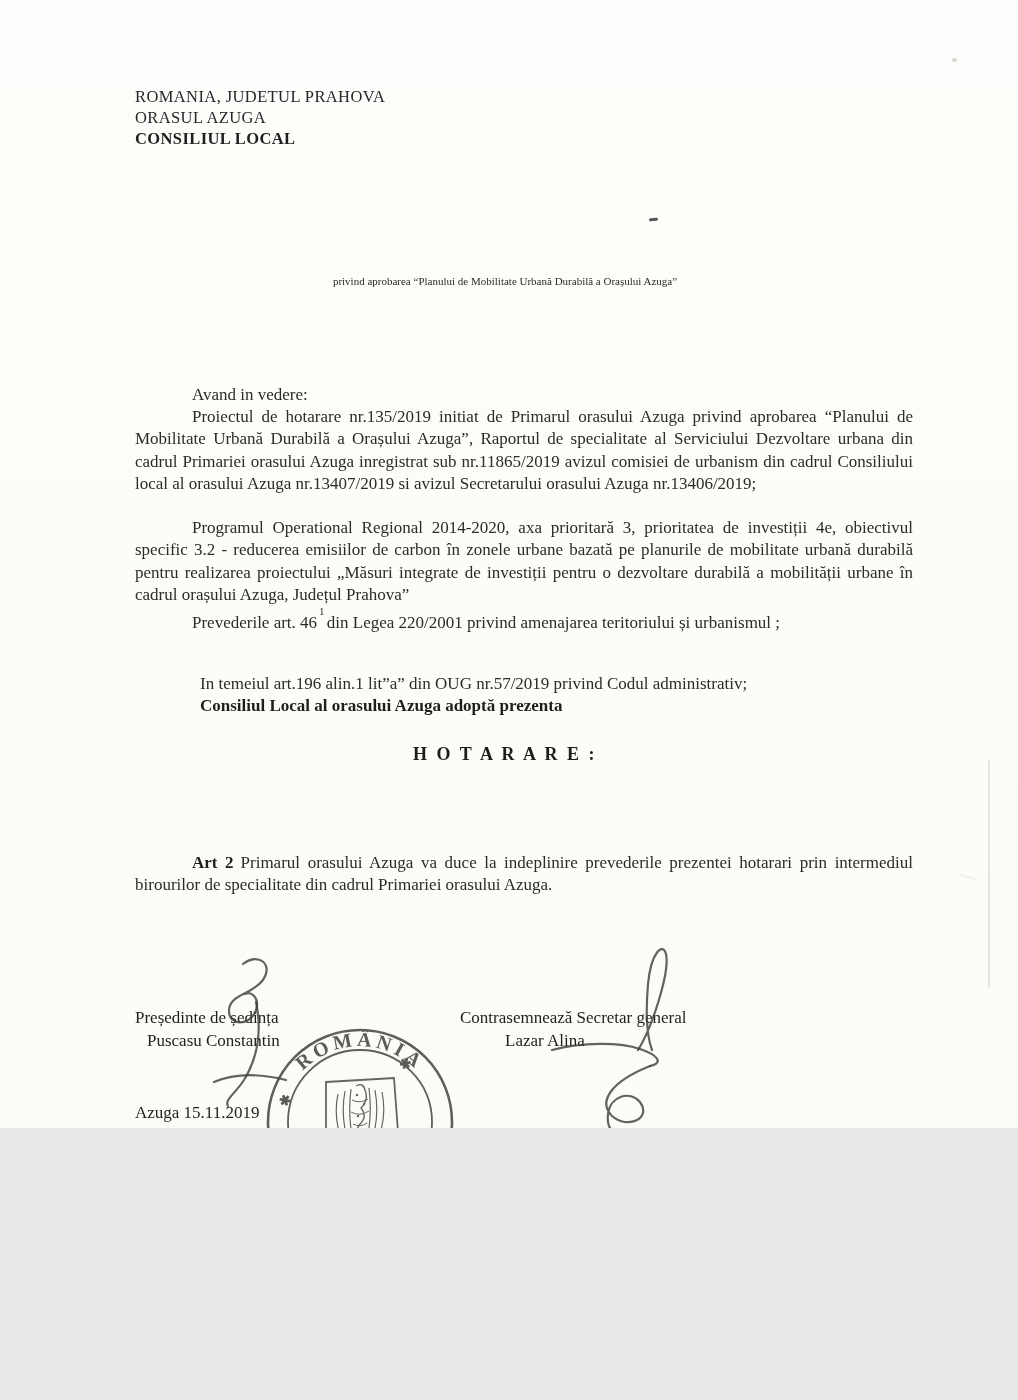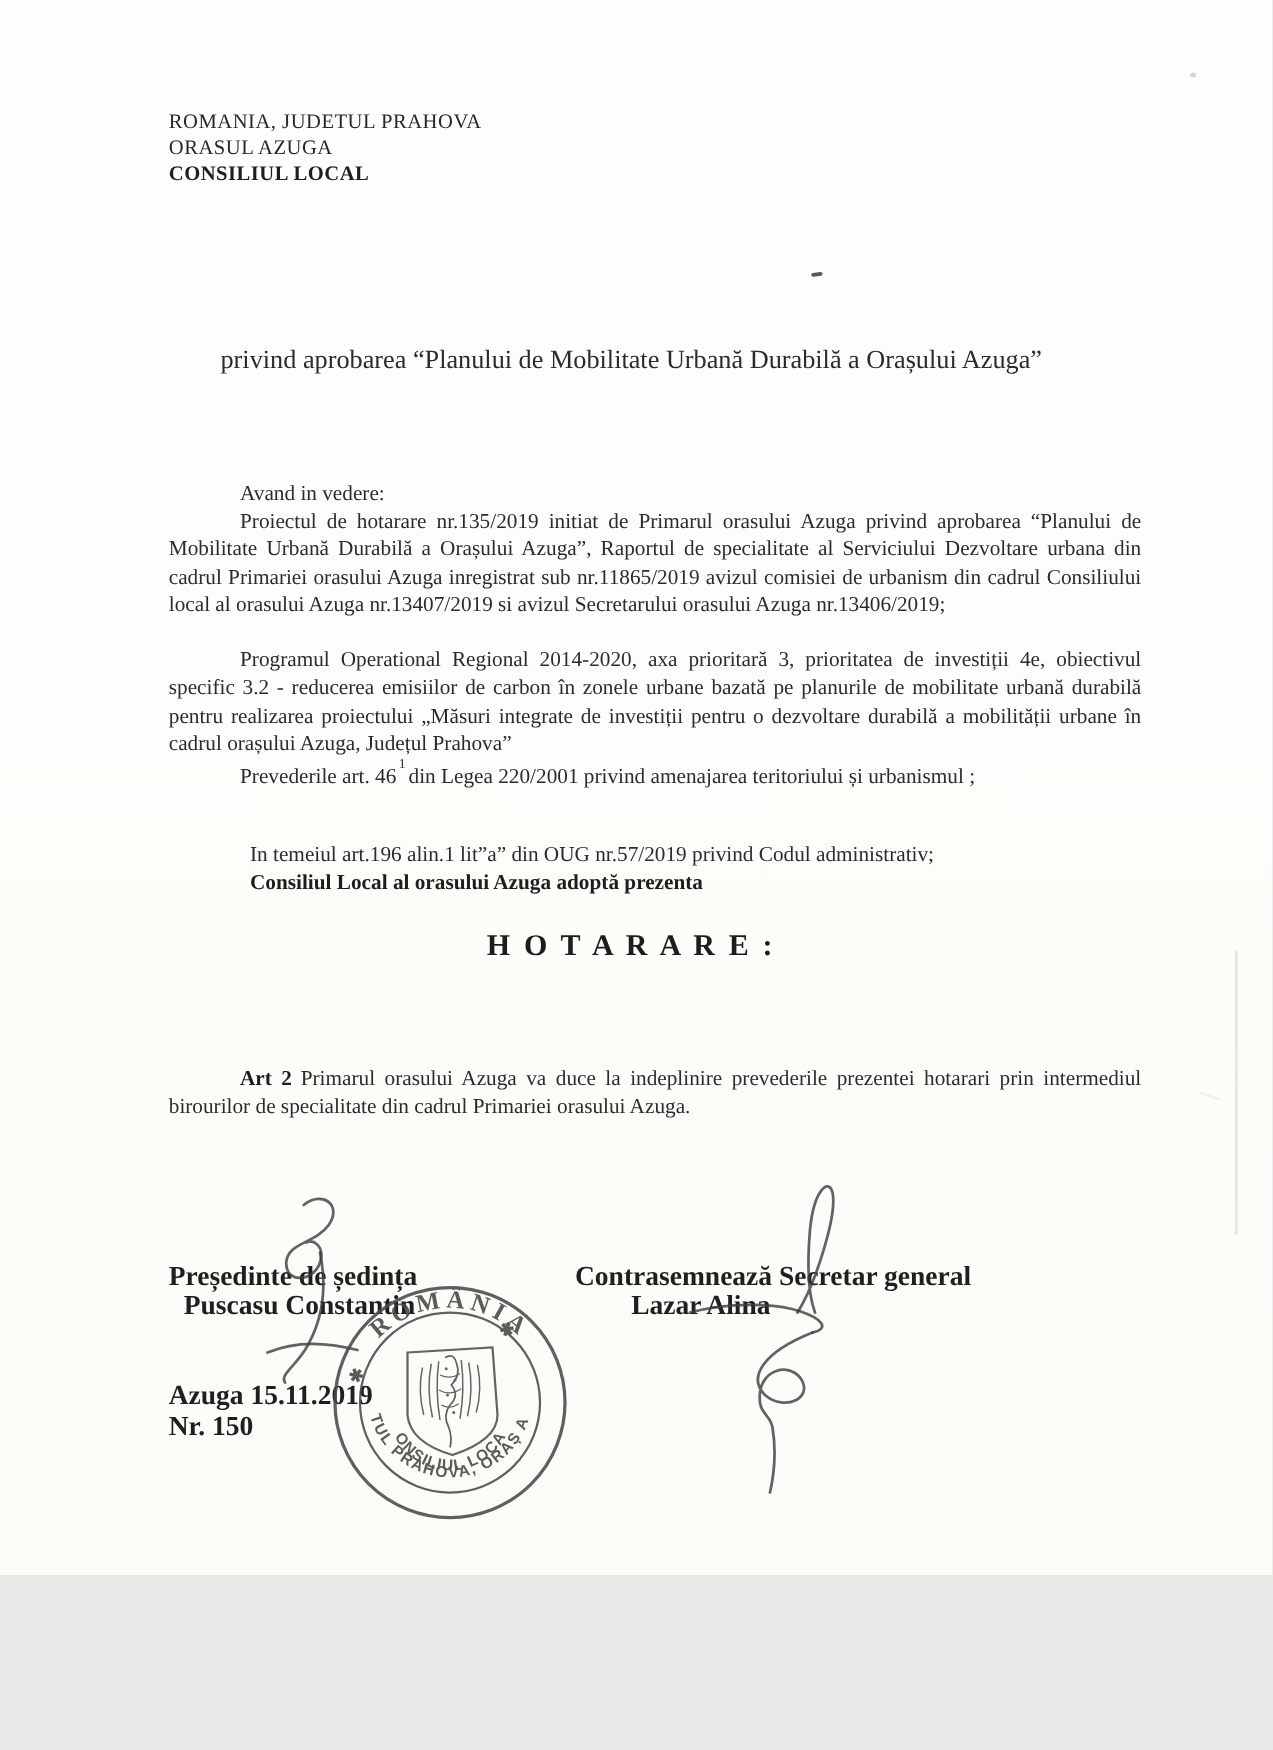--- a/index.html
+++ b/index.html
@@ -1,31 +1,31 @@
 <!DOCTYPE html>
 <html><head>
 <meta charset="utf-8">
 <style>
   html,body{margin:0;padding:0;background:#e8e8e6;}
   .sheet{
-    position:relative;width:1018px;height:1260px;overflow:hidden;
+    position:relative;width:1018px;height:1128px;overflow:hidden;
     background:linear-gradient(180deg,#fdfdfb 0%,#fcfcf9 60%,#fbfbf7 100%);
     font-family:"Liberation Serif", serif;color:#272726;
   }
   .abs{position:absolute;}
   .para{width:778px;margin:0;font-size:17px;line-height:22.3px;text-align:justify;
         text-indent:57px;color:#2b2b2a;}
   .bold{font-weight:bold;color:#1e1e1d;}
   .letterhead{left:135px;top:86px;font-size:16.5px;line-height:21px;letter-spacing:.4px;}
   .title-wrap{left:135px;top:272px;width:740px;text-align:center;}
   .doc-title{font-size:19px;font-weight:bold;letter-spacing:.6px;color:#1d1d1c;}
-  .doc-subtitle{font-size:21px;margin-top:3px;color:#2b2b2a;}
+  .doc-subtitle{font-size:11px;margin-top:3px;color:#2b2b2a;}
   .decision-heading{left:135px;top:744px;width:740px;text-align:center;
-        font-size:24px;font-weight:bold;letter-spacing:2.5px;color:#1d1d1c;}
-  .sig{font-size:22px;font-weight:bold;color:#1f1f1e;}
+        font-size:18px;font-weight:bold;letter-spacing:2.5px;color:#1d1d1c;}
+  .sig{font-size:17px;font-weight:normal;color:#1f1f1e;}
   sup.fnote{font-size:11px;position:relative;top:-6px;left:2px;}
   .art-label{font-weight:bold;color:#1d1d1c;margin-right:7px;}
   
   .dash-artifact{left:649px;top:218px;width:9px;height:3px;background:#3a3a3a;
         border-radius:2px;opacity:.85;transform:rotate(-6deg);}
   .speck-artifact{left:952px;top:58px;width:5px;height:4px;background:#bdbdb6;
         border-radius:50%;opacity:.6;}
   .edge-line-artifact{left:988px;top:760px;width:2px;height:228px;background:#e6e6df;}
   .smudge-artifact{left:960px;top:876px;width:16px;height:2px;background:#ededE6;
         transform:rotate(18deg);opacity:.8;}

